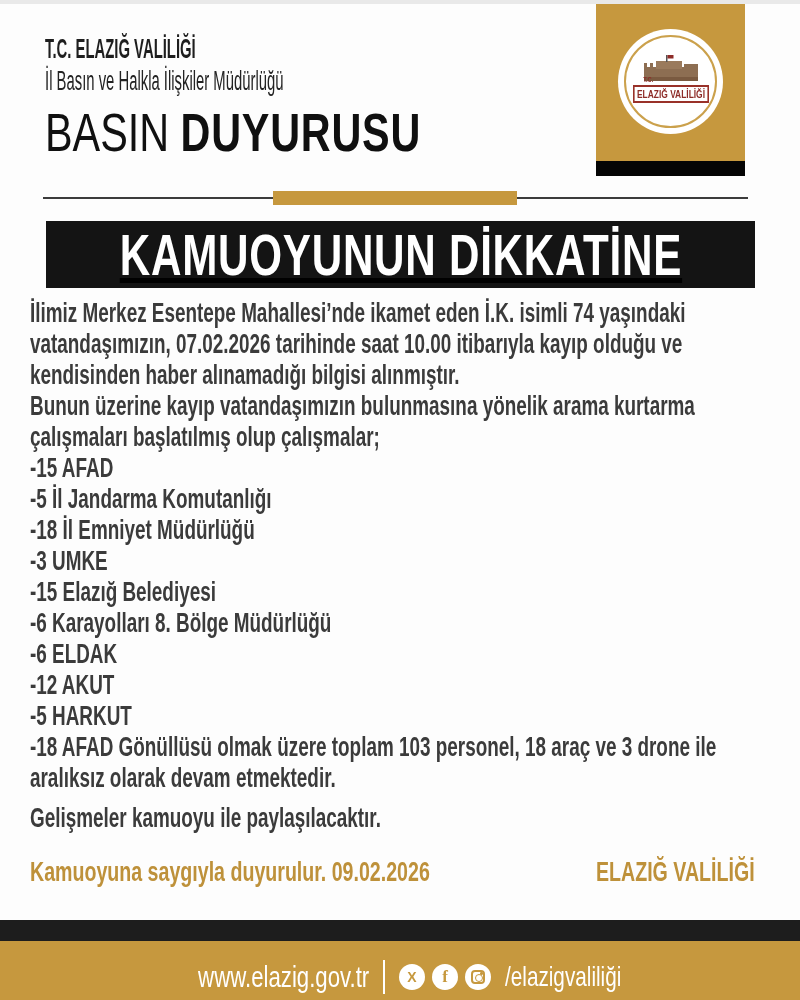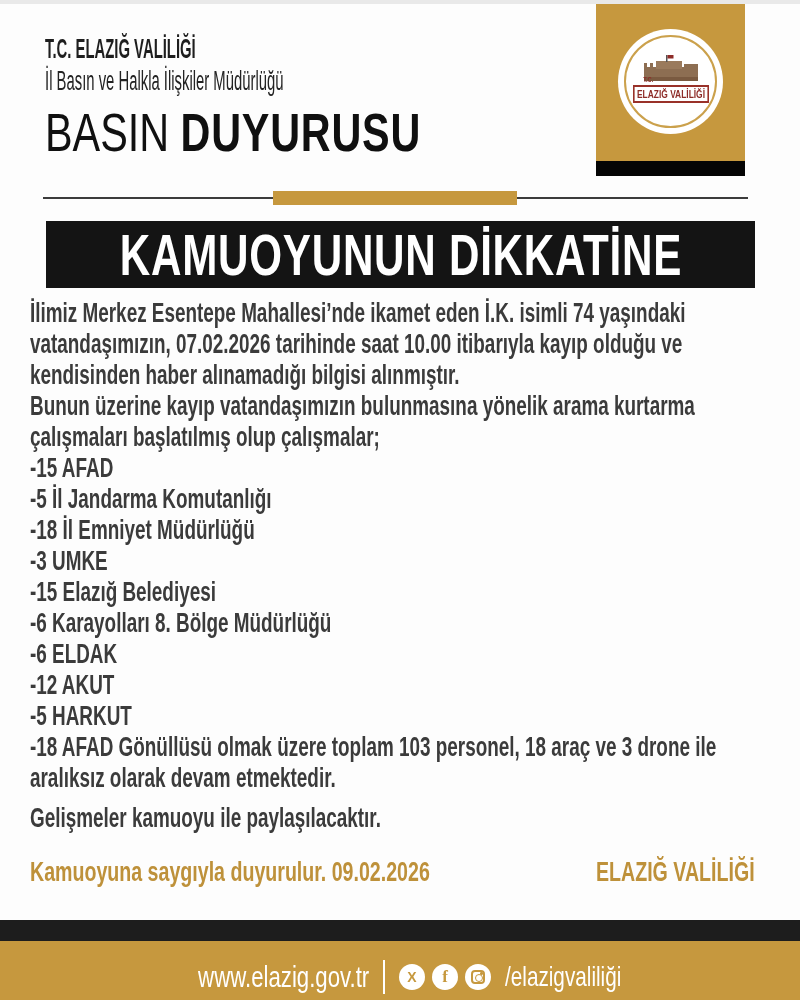--- a/index.html
+++ b/index.html
@@ -30,21 +30,21 @@
               font-weight:700;padding:1px 3px;white-space:nowrap;}
   .logo-tc{position:absolute;left:24px;top:47px;font-size:7px;font-weight:700;color:#8e2c28;
            transform:scaleX(0.8);}
 
   
   .rule{position:absolute;left:43px;top:193px;width:705px;height:2px;background:#3c3c3c;}
   .rule-accent{position:absolute;left:273px;top:187px;width:244px;height:14px;background:#C6983E;}
 
   
   .banner{position:absolute;left:46px;top:217px;width:709px;height:67px;background:#141414;
-          display:flex;align-items:center;justify-content:center;}
+          display:flex;align-items:center;justify-content:center;text-decoration:underline;}
   .banner-text{font-size:57px;font-weight:700;color:#ffffff;white-space:nowrap;
                transform:scaleX(0.74);transform-origin:50% 50%;letter-spacing:1px;}
 
   
   .body-block{position:absolute;left:30px;top:294px;}
   .body-line{font-size:27px;font-weight:700;color:#3b3b3b;line-height:31px;white-space:nowrap;
              transform:scaleX(0.70);transform-origin:0 50%;}
   .closing{position:absolute;left:30px;top:799px;font-size:27px;font-weight:700;color:#3b3b3b;
            white-space:nowrap;transform:scaleX(0.70);transform-origin:0 50%;}
 

